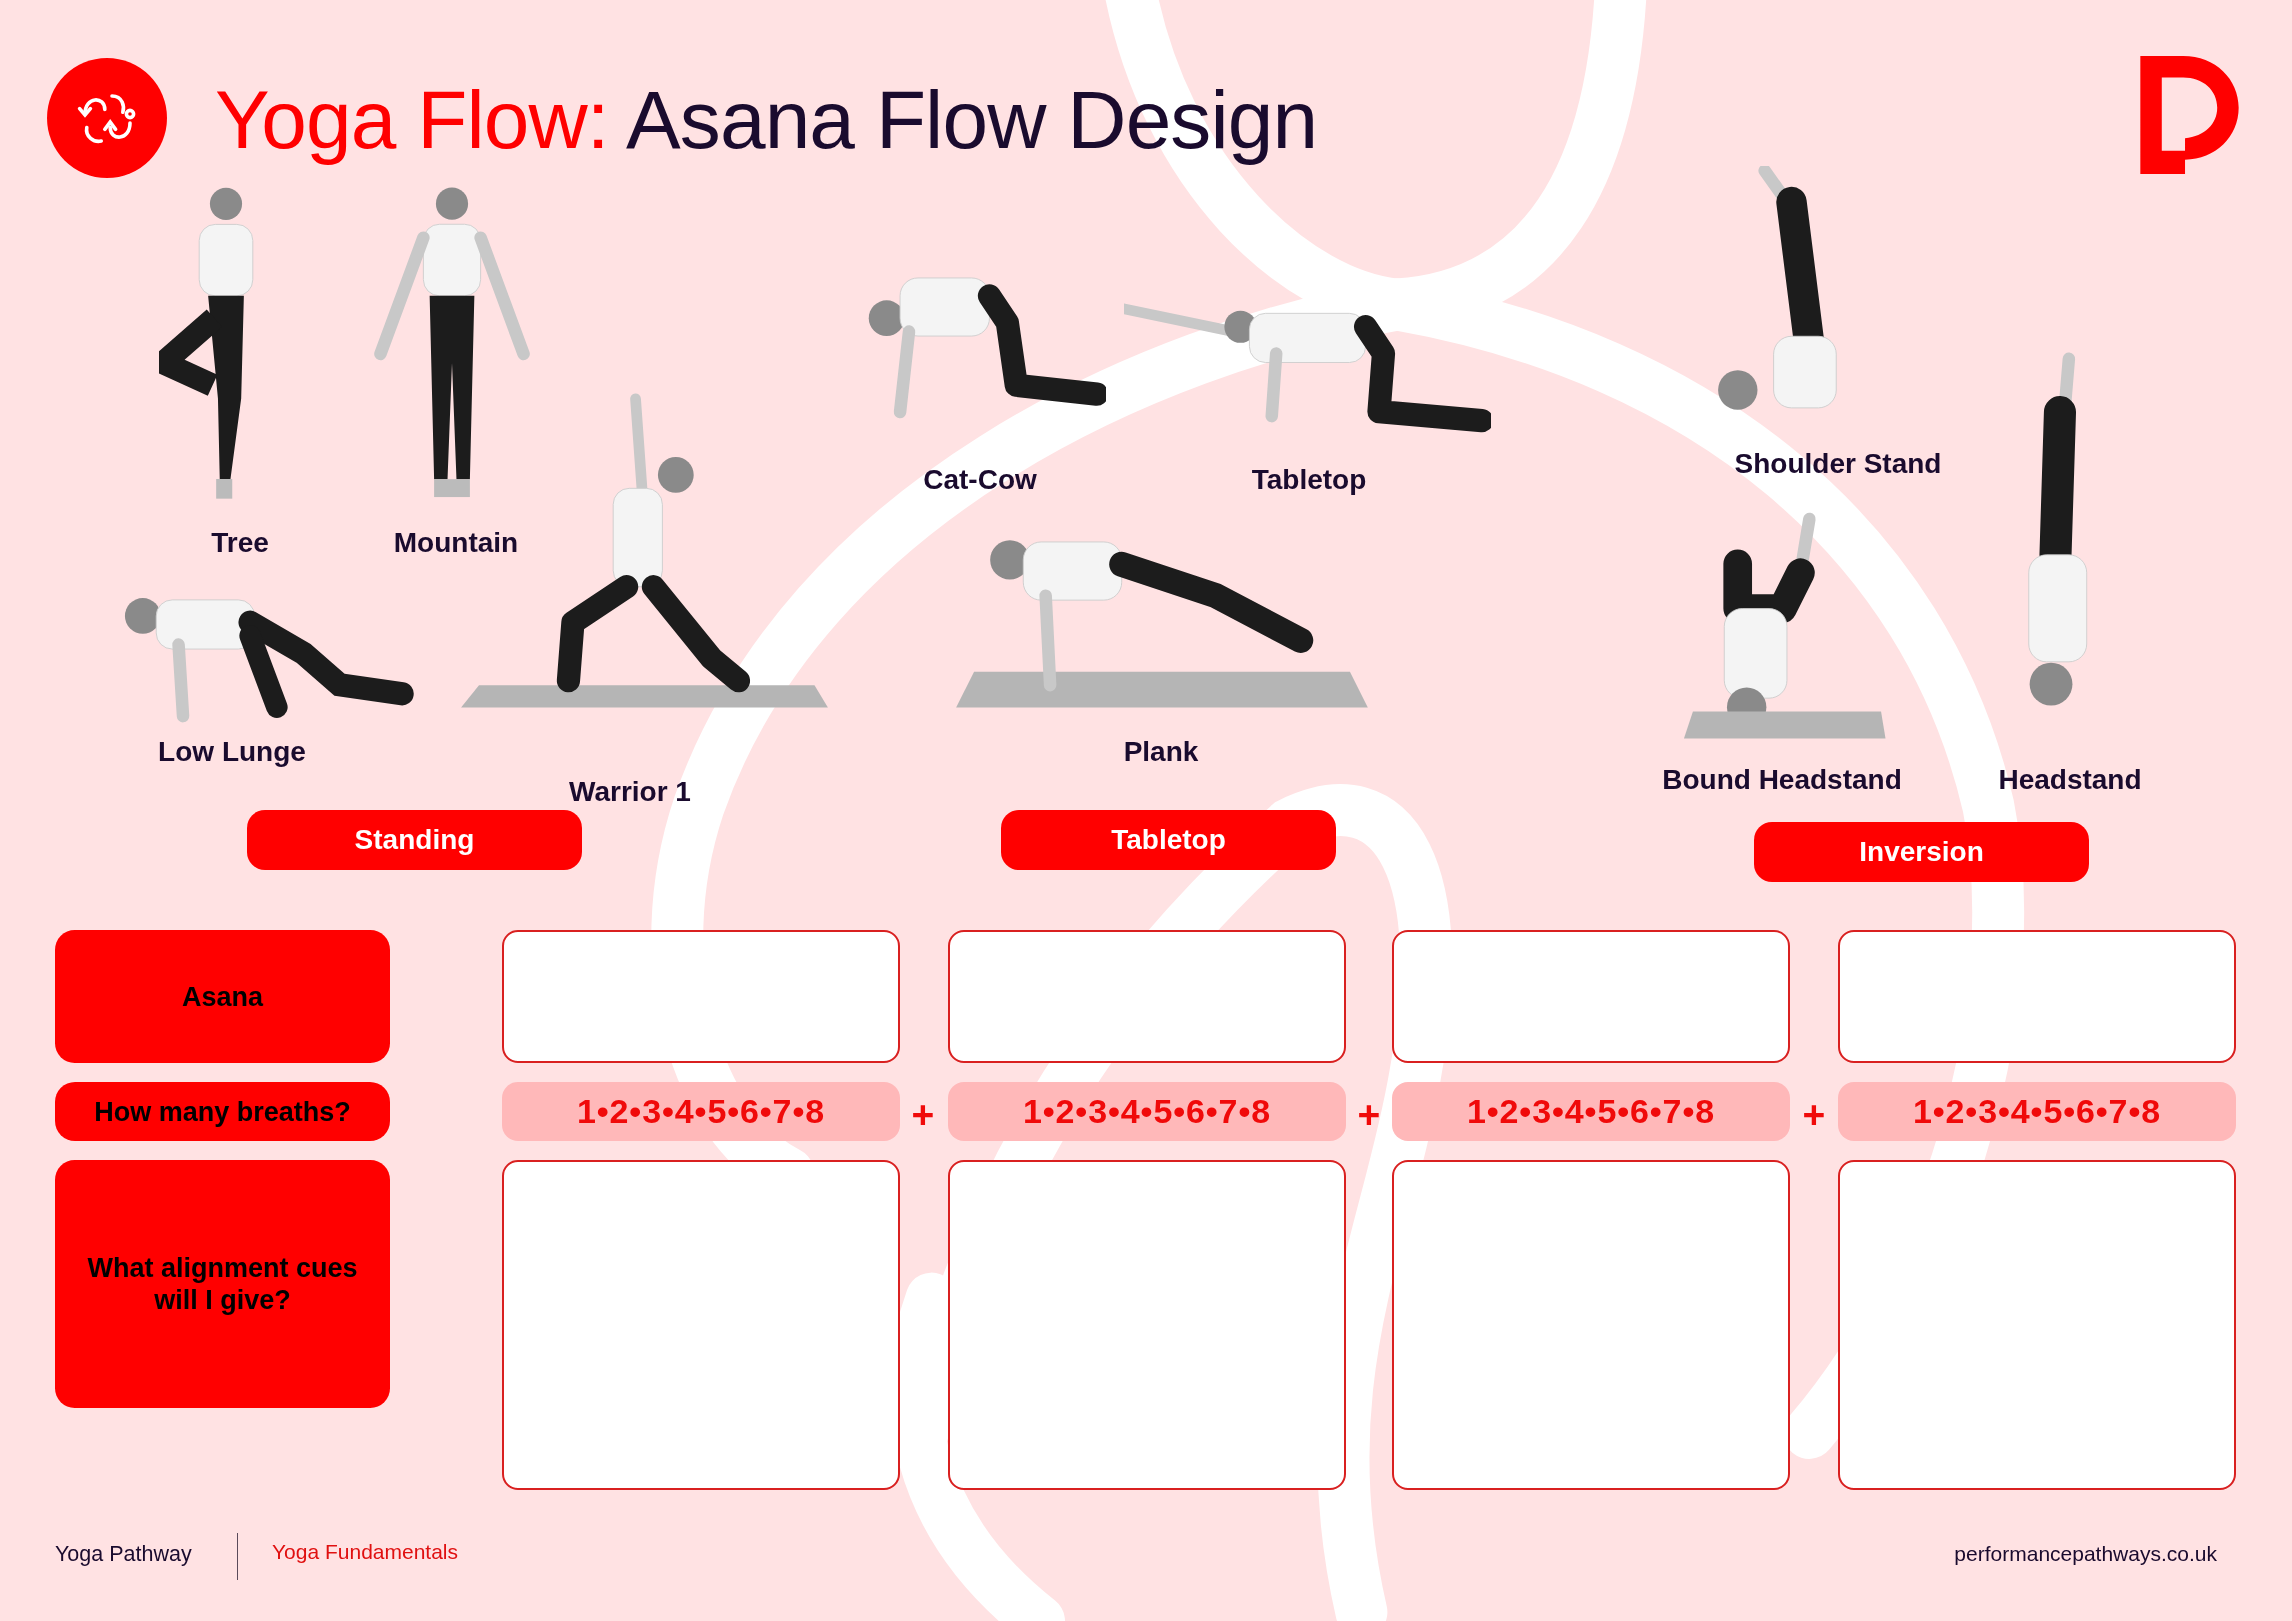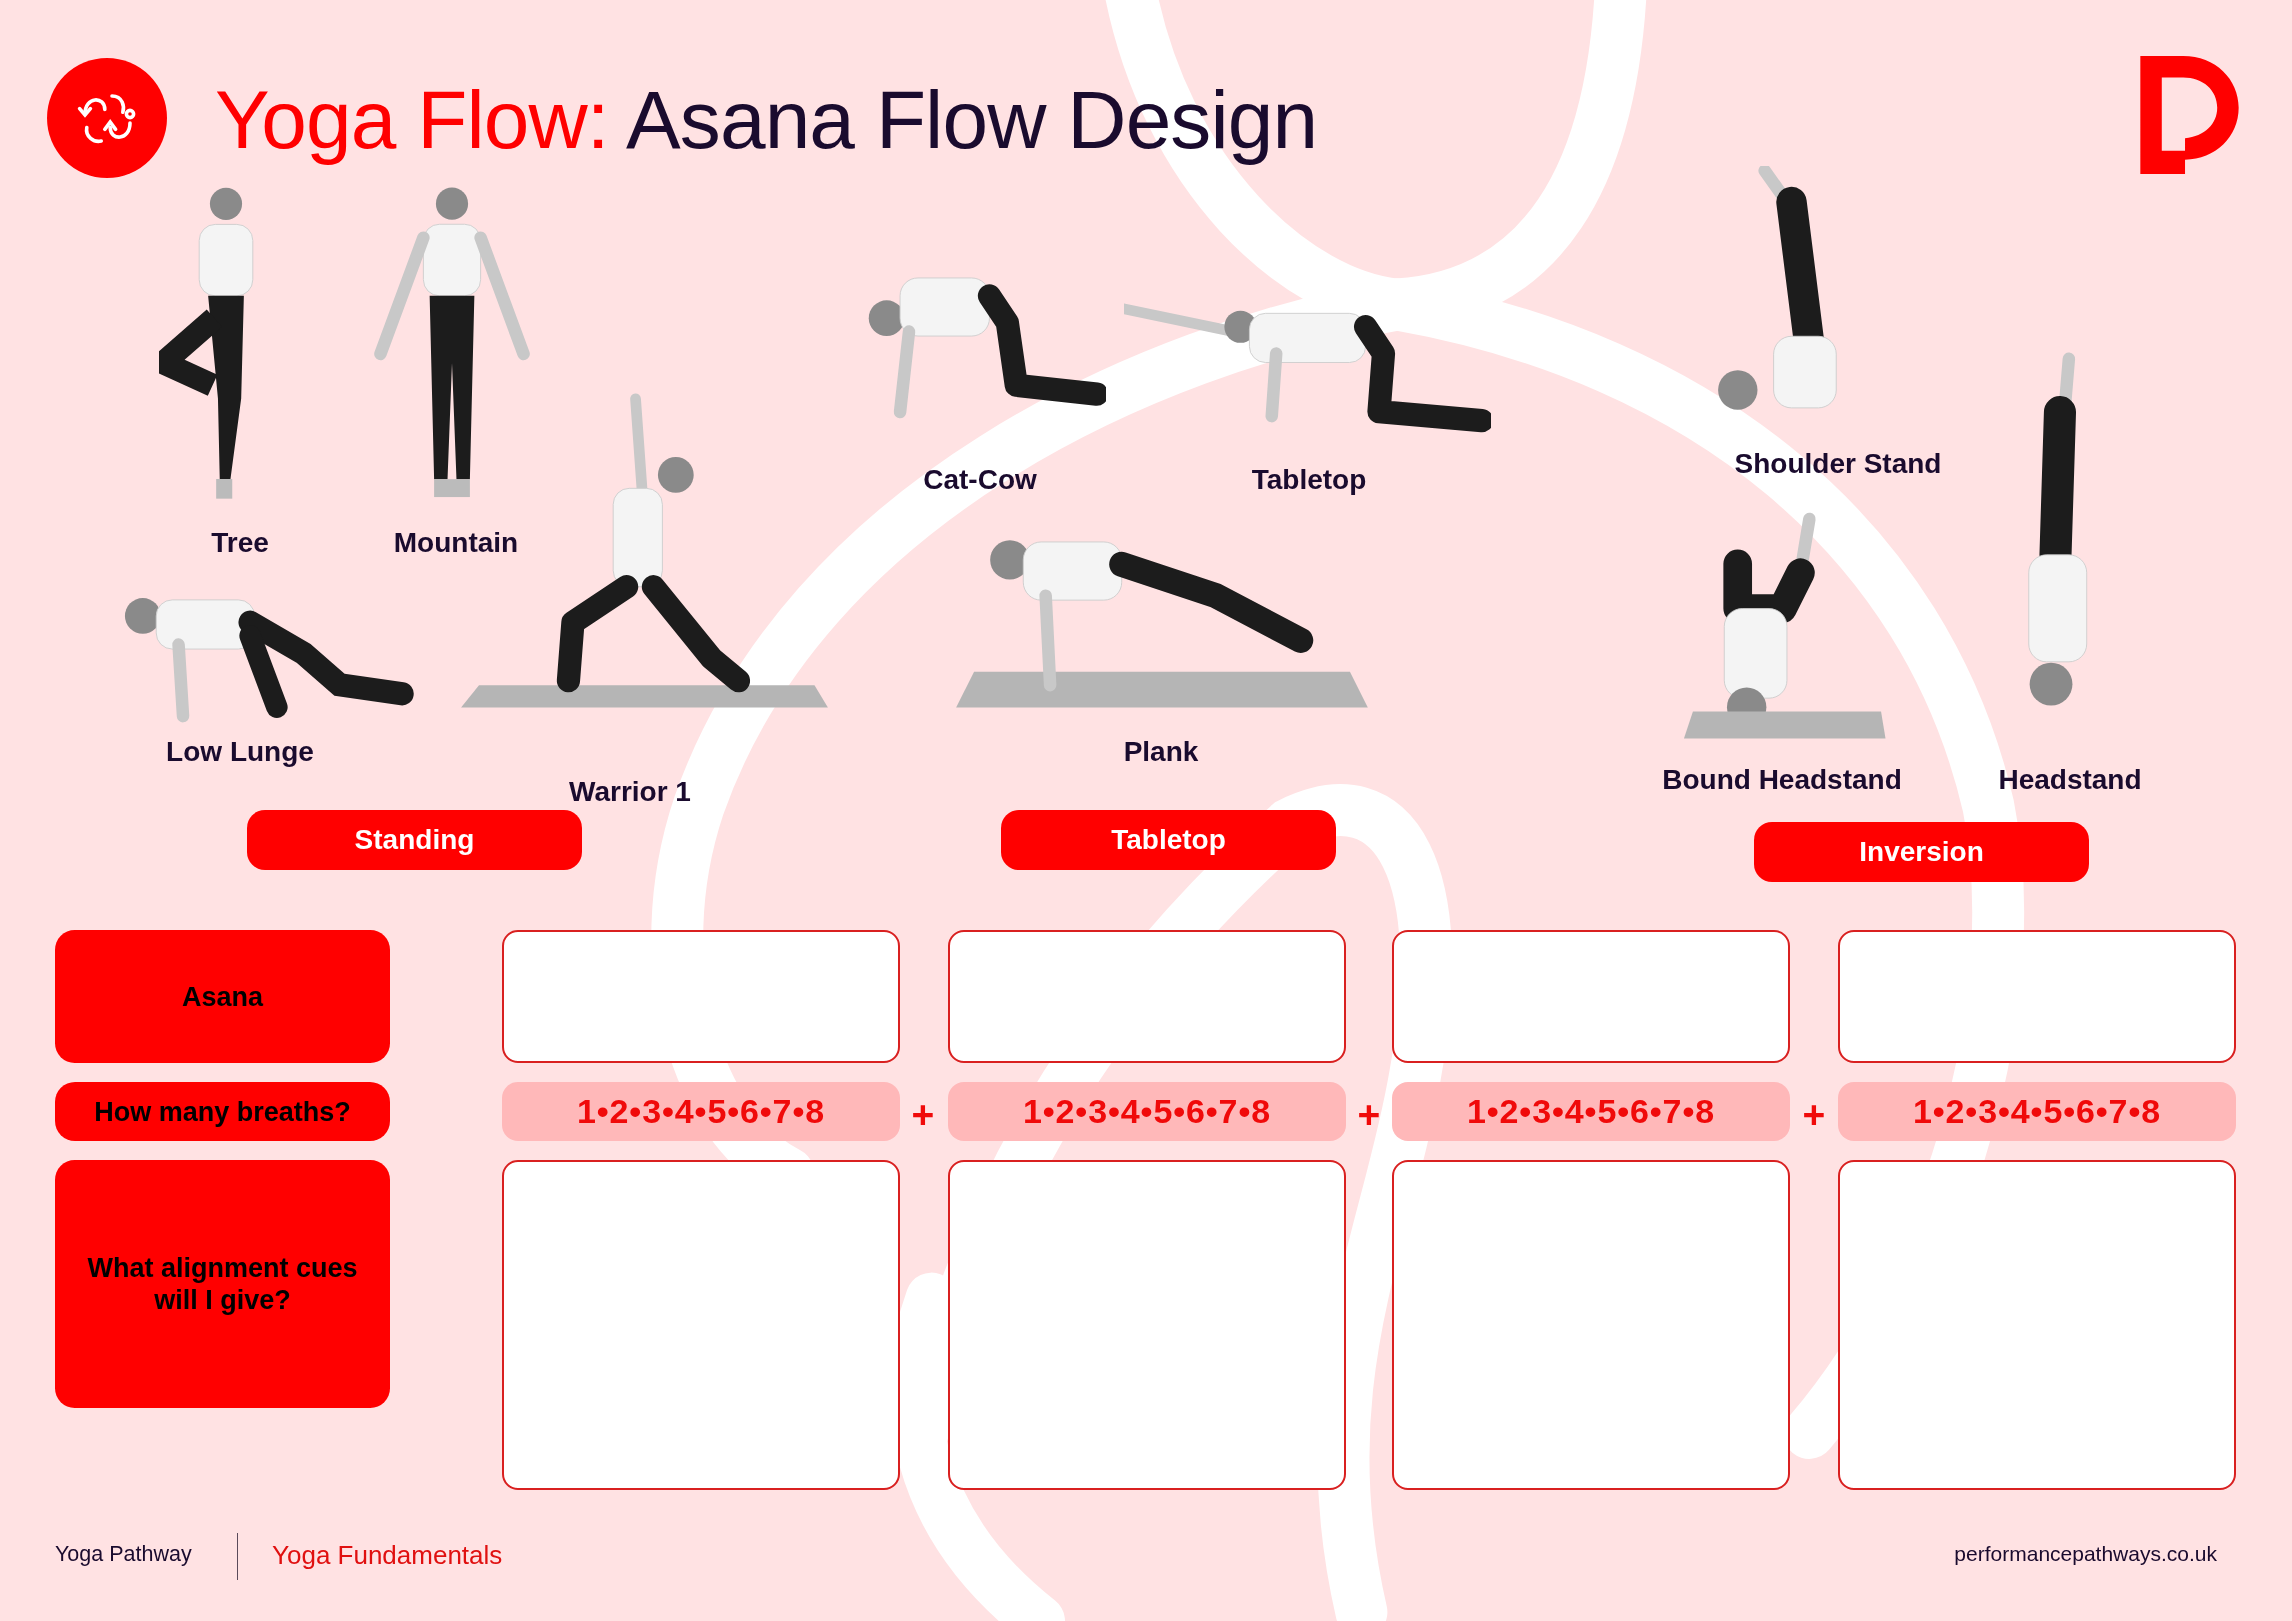--- a/index.html
+++ b/index.html
@@ -55,21 +55,21 @@
     color: #F00A0A; font-weight: bold; font-size: 34px; letter-spacing: 0.9px;
     display: flex; align-items: center; justify-content: center;
   }
   .plus {
     position: absolute; z-index: 2; color: #F00A0A; font-weight: bold; font-size: 39px; width: 36px; text-align: center;
   }
 
   
   .footer-left { left: 55px; top: 1542px; font-size: 21.5px; color: #1A0B2E; }
   .footer-divider { left: 237px; top: 1533px; width: 1.3px; height: 47px; background: #5a4a5a; }
-  .footer-course { left: 272px; top: 1540px; font-size: 26px; color: #E01010; }
+  .footer-course { left: 272px; top: 1540px; font-size: 21px; color: #E01010; }
   .footer-url { right: 76px; top: 1542px; font-size: 21px; color: #1A0B2E; }
 </style>
 </head>
 <body>
 
 <svg class="bg-curves" viewBox="0 0 2560 1810">
   <g fill="none" stroke="#FFFFFF" stroke-width="58" stroke-linecap="round">
     <path d="M1260 -20 C1300 200 1450 330 1560 340 C1720 330 1800 200 1810 -20"></path>
     <path d="M1560 340 C1280 390 900 560 780 900 C720 1080 780 1260 880 1310"></path>
     <path d="M1560 340 C1900 400 2150 600 2220 900 C2260 1100 2190 1400 2020 1600"></path>
@@ -181,21 +181,21 @@
   <svg width="107" height="376" viewBox="0 0 120 420">
     <path d="M75 10 L70 70" stroke="#c8c8c8" stroke-width="14" stroke-linecap="round"></path>
     <path d="M65 70 L60 230" stroke="#1c1c1c" stroke-width="36" stroke-linecap="round"></path>
     <rect x="30" y="230" width="65" height="120" rx="20" fill="#f4f4f4" stroke="#ccc"></rect>
     <circle cx="55" cy="375" r="24" fill="#8a8a8a"></circle>
   </svg>
 </div>
 
 <div class="pose-label" style="left:240px; top:527px;">Tree</div>
 <div class="pose-label" style="left:456px; top:527px;">Mountain</div>
-<div class="pose-label" style="left:240px; top:736px;">Low Lunge</div>
+<div class="pose-label" style="left:232px; top:736px;">Low Lunge</div>
 <div class="pose-label" style="left:630px; top:736px;margin-top:40px;">Warrior 1</div>
 <div class="pose-label" style="left:980px; top:464px;">Cat-Cow</div>
 <div class="pose-label" style="left:1309px; top:464px;">Tabletop</div>
 <div class="pose-label" style="left:1161px; top:736px;">Plank</div>
 <div class="pose-label" style="left:1838px; top:448px;">Shoulder Stand</div>
 <div class="pose-label" style="left:1782px; top:764px;">Bound Headstand</div>
 <div class="pose-label" style="left:2070px; top:764px;">Headstand</div>
 
 <div class="cat-btn" style="left:247px; top:810px;">Standing</div>
 <div class="cat-btn" style="left:1001px; top:810px;">Tabletop</div>

